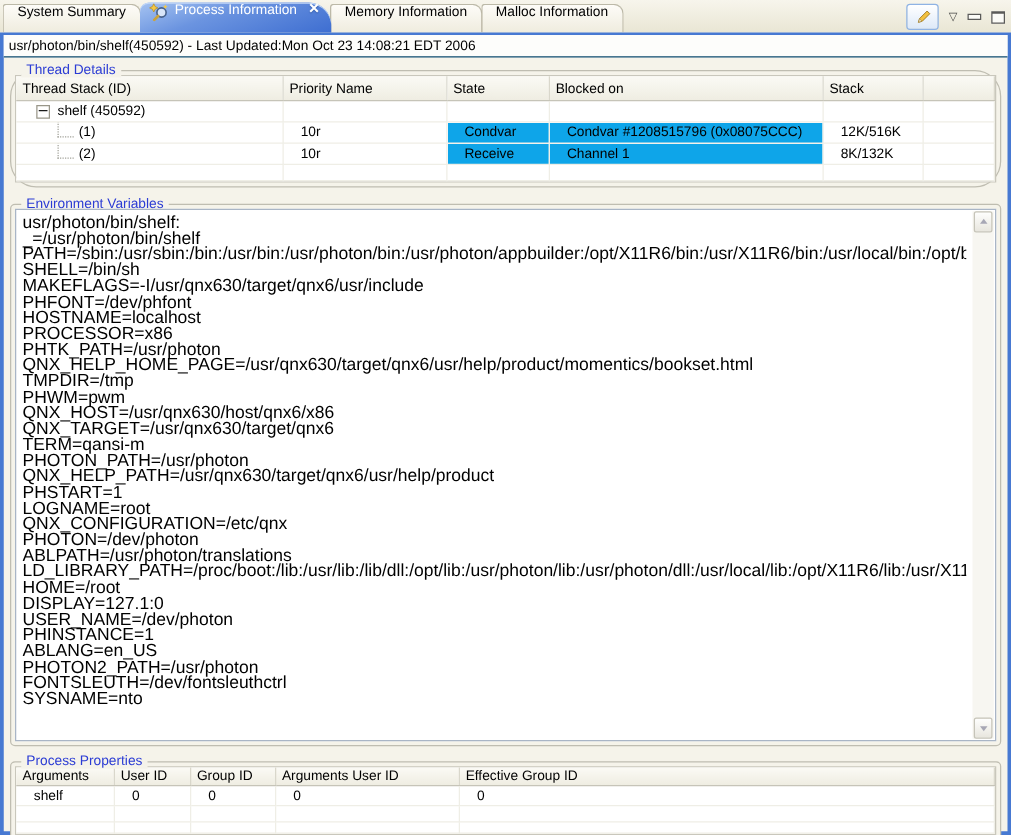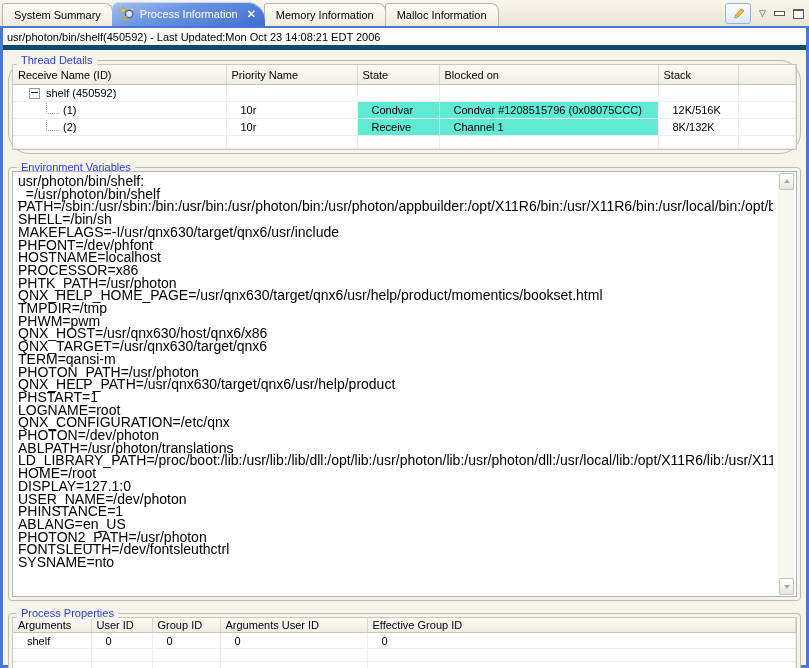--- a/index.html
+++ b/index.html
@@ -8,21 +8,21 @@
     background:#ECE9D8; font-family:"Liberation Sans", sans-serif;
     font-size:11px; color:#000;
   }
   
   .tabbar {
     position:absolute; top:0; left:0; right:0; height:26px;
     background:linear-gradient(#F7F5EC,#E9E6D4);
     display:flex; align-items:flex-end; padding-left:2px; box-sizing:border-box;
   }
   .tab {
-    height:22px; display:flex; align-items:center; padding:0 11px;
+    height:22px; display:flex; padding:0 11px;
     background:linear-gradient(#FDFCF8,#EFECDE);
     border:1px solid #BCB9A8; border-bottom:none; margin-right:-1px;
     border-top-left-radius:3px; border-top-right-radius:8px;
     white-space:nowrap; cursor:default;
   }
   .tab.active {
     height:24px; border:none; color:#fff; z-index:2; padding:0 9px 0 7px;
     background:linear-gradient(160deg,#A5C3F1 0%,#6B94E0 40%,#3E6ED1 100%);
     border-top-left-radius:7px; border-top-right-radius:18px;
     box-shadow:inset 0 1px 0 #C3D8F7;
@@ -42,21 +42,21 @@
   .menu-tri { font-size:9px; color:#4A4A48; cursor:pointer; line-height:1; }
   .min-ico { width:9px; height:3px; border:1px solid #5A5A58; background:#FBFBF7; cursor:pointer; }
   .max-ico { width:9px; height:7px; border:1px solid #5A5A58; border-top:2px solid #5A5A58; background:#FBFBF7; cursor:pointer; }
   
   .view-frame {
     position:absolute; top:26px; left:0; right:0; bottom:0;
     border:3px solid #4779D2; border-top-width:2px;
     background:#F5F3EA; box-sizing:border-box;
   }
   .titlebar {
-    height:17px; background:#FDFDFB; border-bottom:5px solid #0c4a6e;
+    height:17px; background:#FDFDFB; border-bottom:1px solid #0c4a6e;
     display:flex; align-items:center; padding-left:4px; white-space:nowrap;
   }
   .form { padding:0 5px; }
   
   .group {
     position:relative; border:1px solid #BFBDB1; border-radius:4px;
     padding:3px; background:#F5F3EA;
   }
   .group-label {
     position:absolute; top:-7px; left:8px; padding:0 4px;
@@ -71,21 +71,21 @@
   th {
     background:linear-gradient(#FBFAF5,#EFEDE2);
     border-right:1px solid #D9D7CB; border-bottom:1px solid #C6C4B8;
     font-weight:normal; text-align:left; padding:2px 5px; height:15px;
     white-space:nowrap; overflow:hidden; cursor:default;
   }
   td {
     border-right:1px solid #EFEEE6; border-bottom:1px solid #EFEEE6;
     padding:1px 14px; height:14px; white-space:nowrap; overflow:hidden;
   }
-  td.hl { background:#5eead4; }
+  td.hl { background:#0ea5e9; }
   tr.filler td { height:10px; }
   .cellflex { display:flex; align-items:center; height:100%; }
   .expander {
     width:9px; height:9px; border:1px solid #999689; background:#fff;
     position:relative; margin:0 6px 0 2px; flex:none; cursor:pointer;
   }
   .expander::before {
     content:""; position:absolute; left:1px; right:1px; top:3px; height:1px; background:#1a1a1a;
   }
   .tree-l {
@@ -175,21 +175,21 @@
           <colgroup>
             <col style="width:213px">
               <col style="width:131px">
               <col style="width:82px">
             <col style="width:219px">
               <col style="width:80px">
               <col>
           </colgroup>
           <tbody>
               <tr>
-            <th>Receive Name (ID)</th>
+            <th>Thread Stack (ID)</th>
             <th>Priority Name</th>
             <th>State</th>
             <th>Blocked on</th>
             <th>Stack</th>
             <th></th>
           </tr>
           <tr>
             <td>
               <span class="cellflex">
                 <span class="expander"></span>

